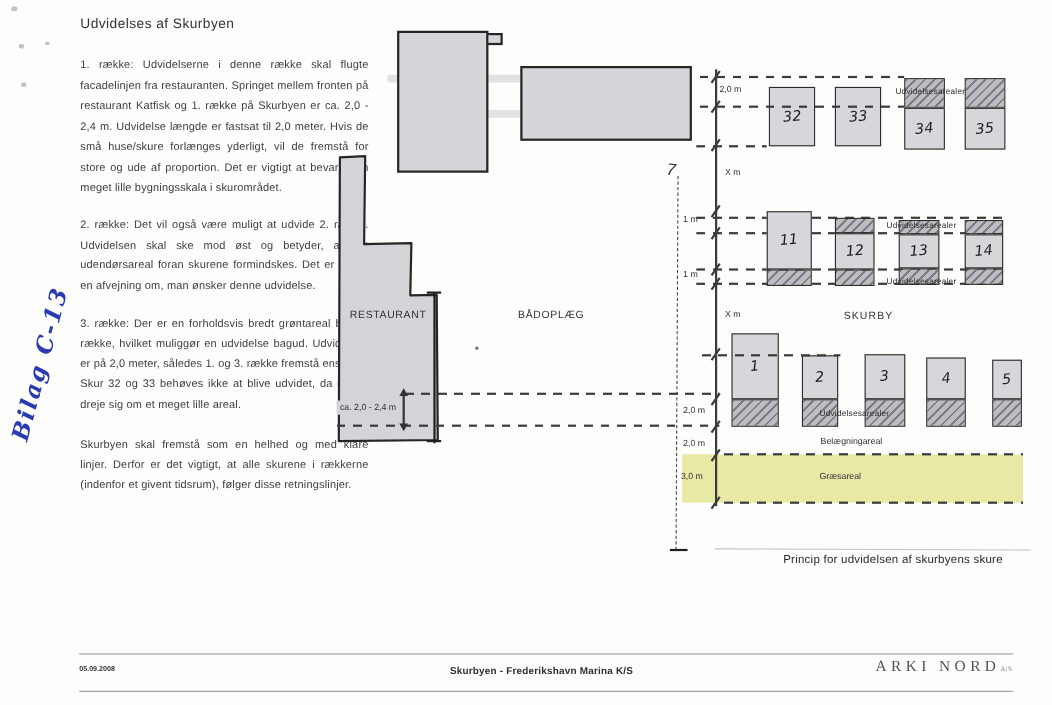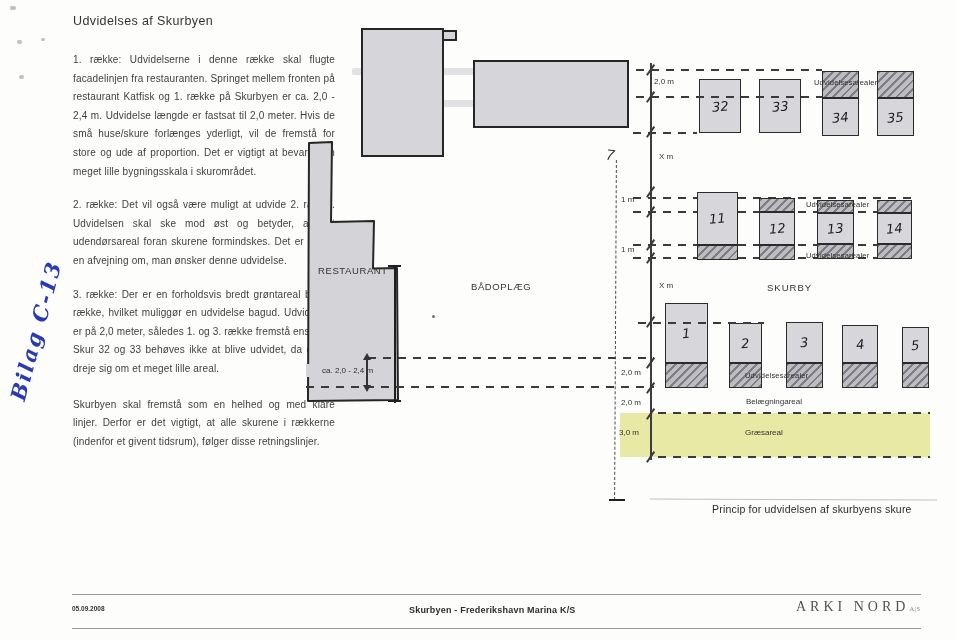--- a/index.html
+++ b/index.html
@@ -44,21 +44,21 @@
             transform: rotate(-55deg); z-index: 2; }
   .dashdot { position: absolute; width: 0; border-left: 1.8px dashed #4a4a4a;
              transform: rotate(.3deg); z-index: 1; }
 
   .lbl   { position: absolute; color: #333; z-index: 4; white-space: nowrap; }
   .area-lbl { font-size: 9.5px; letter-spacing: .6px; }
   .meas  { font-size: 8px; }
   .small-lbl { font-size: 7.5px; color: #2e2e2e; letter-spacing: .2px; text-align: center; }
 
   .ca-chip { position: absolute; left: 306px; top: 364px; background: #d3d3d8;
-             font-size: 8px; color: #2e2e2e; padding: 2px 16px; z-index: 4; border-radius: 1px; }
+             font-size: 8px; color: #2e2e2e; padding: 2px 3px; z-index: 4; border-radius: 1px; }
   .arrow-line { position: absolute; left: 366px; top: 359px; width: 1.6px; height: 27px; background: #333; z-index: 4; }
   .arrow-up   { position: absolute; left: 363px; top: 353px; width: 0; height: 0; z-index: 4;
                 border-left: 4px solid transparent; border-right: 4px solid transparent; border-bottom: 7px solid #333; }
   .arrow-down { position: absolute; left: 363px; top: 385px; width: 0; height: 0; z-index: 4;
                 border-left: 4px solid transparent; border-right: 4px solid transparent; border-top: 7px solid #333; }
 
   .grass { position: absolute; left: 620px; top: 413px; width: 310px; height: 44px;
            background: #e9e9a6; z-index: 1; }
 
   .caption { position: absolute; left: 712px; top: 503px; font-size: 10.5px; color: #2a2a2a;
@@ -109,21 +109,21 @@
   <div class="block" style="left:473px;top:60px;width:156px;height:68px"></div>
 
   <svg width="104" height="272" style="position:absolute;left:302px;top:136px;z-index:1">
     <path d="M7,7 L30,6 L29,86 L72,85 L71,132.5 L95,132 L96,264 L6,265 Z" fill="#d3d3d8" stroke="#262626" stroke-width="2" stroke-linejoin="round"></path>
   </svg>
 
   <div class="facade" style="left:394px;top:266px;width:2px;height:137px"></div>
   <div class="facade" style="left:388px;top:265px;width:13px;height:2px"></div>
   <div class="facade" style="left:388px;top:400px;width:13px;height:2px"></div>
 
-  <div class="lbl area-lbl" style="left:318px;top:265px">RESTAURANT</div>
+  <div class="lbl area-lbl" style="left:318px;top:281px">RESTAURANT</div>
   <div class="lbl area-lbl" style="left:471px;top:281px">BÅDOPLÆG</div>
   <div class="lbl area-lbl" style="left:767px;top:282px;letter-spacing:1px">SKURBY</div>
 
   <div class="ca-chip">ca. 2,0 - 2,4 m</div>
   <div class="arrow-line"></div>
   <div class="arrow-up"></div>
   <div class="arrow-down"></div>
 
   <div class="dash" style="left:636px;top:69px;width:186px"></div>
   <div class="dash over" style="left:636px;top:96px;width:186px"></div>

